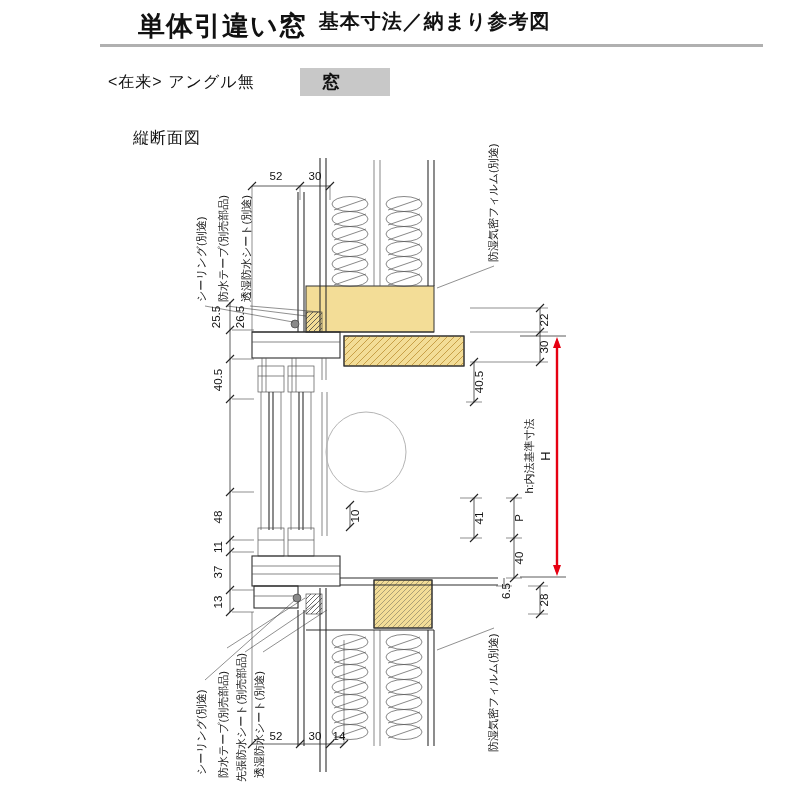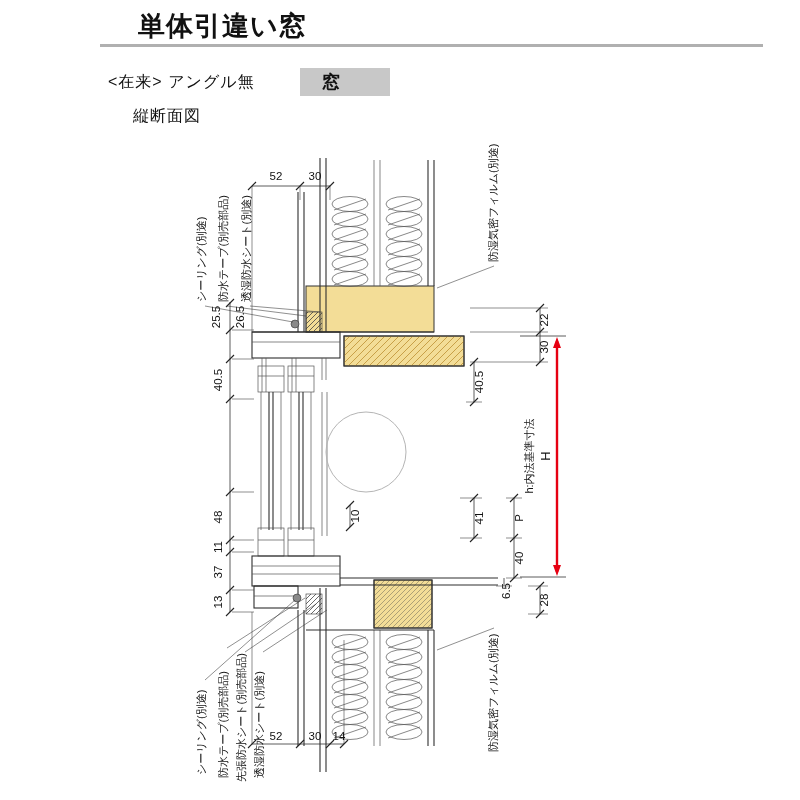--- a/index.html
+++ b/index.html
@@ -5,37 +5,38 @@
   html,body{margin:0;padding:0;background:#fff;width:800px;height:800px;
     font-family:"Liberation Sans","DejaVu Sans",sans-serif;color:#111;position:relative;overflow:hidden;}
   .abs{position:absolute;}
   .title-row{left:102px;top:8px;display:flex;align-items:flex-start;white-space:nowrap;margin-left:36px;}
   .title-main{font-size:27px;font-weight:bold;letter-spacing:1px;}
   .title-sub{font-size:20px;font-weight:bold;margin-left:12px;letter-spacing:1px;}
   .title-rule{left:100px;top:44px;width:663px;height:3px;background:#b0b0b0;}
   .variant-row{left:108px;top:68px;height:28px;line-height:28px;font-size:16px;letter-spacing:1px;white-space:nowrap;}
   .variant-box{left:300px;top:68px;width:90px;height:28px;background:#c8c8c8;
     font-size:18px;font-weight:bold;line-height:28px;padding-left:22px;box-sizing:border-box;}
-  .section-title{left:133px;top:106px;font-size:16px;letter-spacing:1px;}
+  .section-title{left:133px;top:128px;font-size:16px;letter-spacing:1px;}
   svg{position:absolute;left:0;top:0;}
   .ln{stroke:#2e2e2e;stroke-width:1.1;fill:none;}
   .thin{stroke:#555;stroke-width:0.7;fill:none;}
   .leader{stroke:#444;stroke-width:0.6;fill:none;}
   .dimln{stroke:#333;stroke-width:0.8;fill:none;}
   .tick{stroke:#222;stroke-width:1.1;}
   .wood{fill:#f3dd97;stroke:#333;stroke-width:1;}
   .dimtxt{font-size:11.5px;fill:#111;}
   .parttxt{font-size:11px;fill:#111;}
   .mid{text-anchor:middle;}
 </style>
 </head>
 <body>
 
 <div class="abs title-row">
   <span class="title-main">単体引違い窓</span>
+  <span class="title-sub">基本寸法／納まり参考図</span>
 </div>
 <div class="abs title-rule"></div>
 <div class="abs variant-row">&lt;在来&gt; アングル無</div>
 <div class="abs variant-box">窓</div>
 <div class="abs section-title">縦断面図</div>
 
 <svg width="800" height="800" viewBox="0 0 800 800">
   <defs>
     <pattern id="hatchW" width="7" height="7" patternUnits="userSpaceOnUse">
       <path d="M0,7 L7,0" stroke="#bd9133" stroke-width="0.8"></path>

